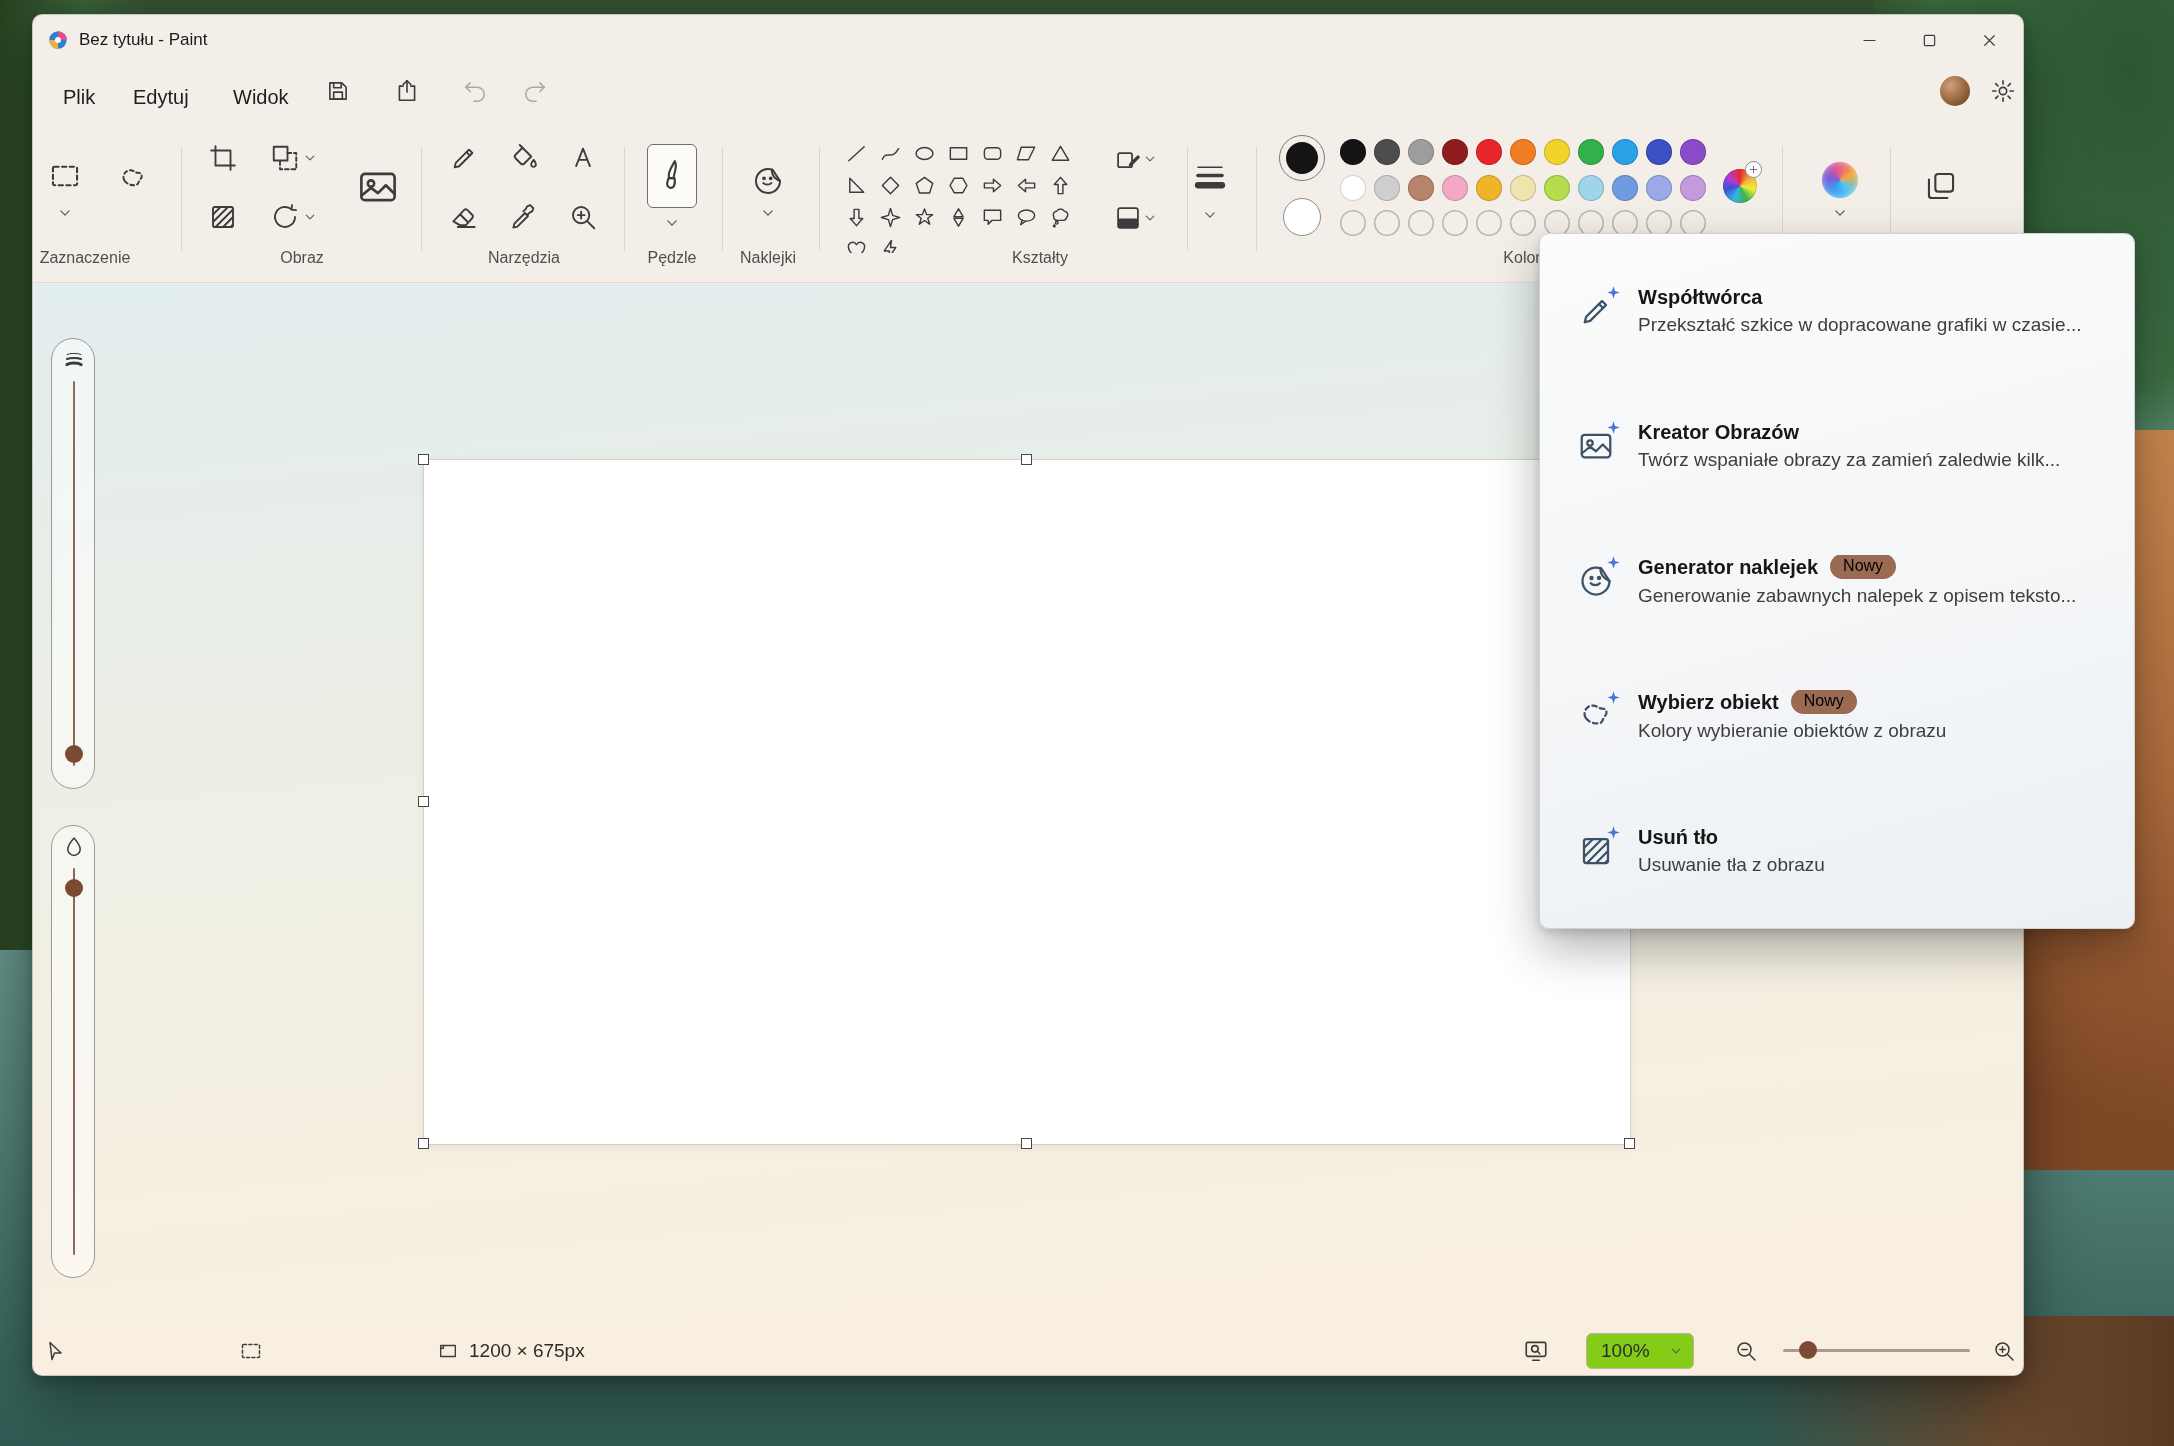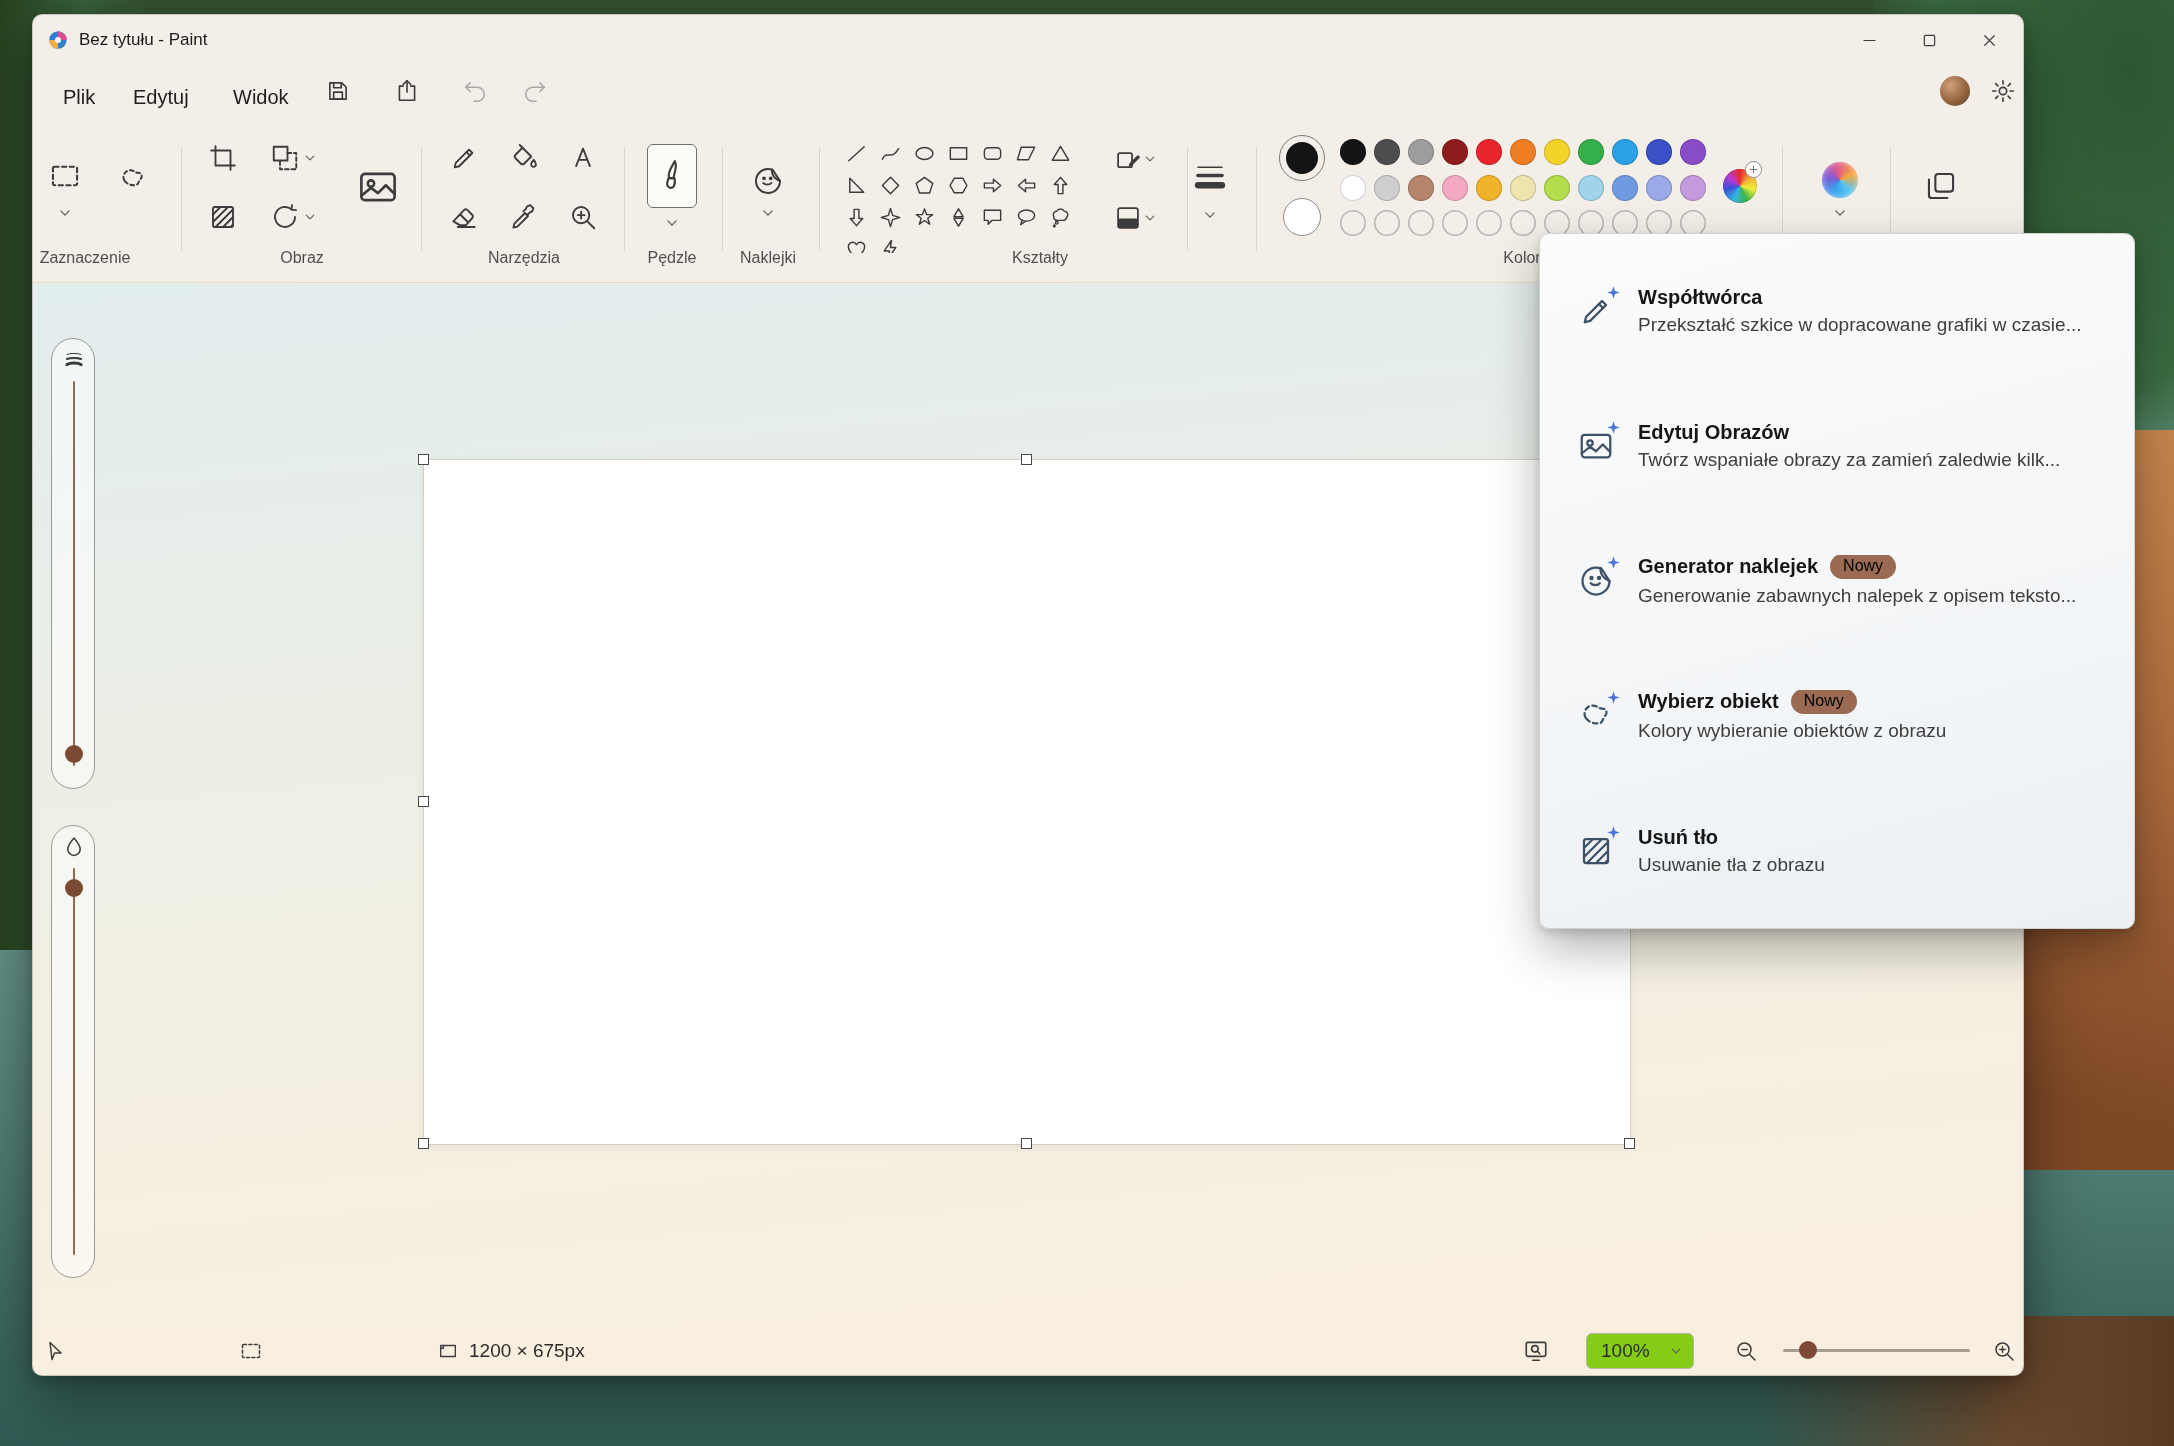--- a/index.html
+++ b/index.html
@@ -87,21 +87,21 @@
     background:linear-gradient(165deg,#fbfbfb 0%,#f4f6f8 55%,#ecf0f3 100%);
     border:1px solid #d2d2d2; border-radius:10px; padding:10px 0;
     box-shadow:0 20px 48px rgba(0,0,0,.30), 0 4px 10px rgba(0,0,0,.14);
     display:flex; flex-direction:column; }
   .fly-item { flex:1; display:flex; align-items:center; gap:20px; padding:0 22px 0 34px; }
   .fi { position:relative; width:44px; height:44px; flex:0 0 44px; color:#3d5166; }
   .fi-base { position:absolute; inset:4px; }
   .fi-base svg, .fi-spark svg { width:100%; height:100%; }
   .fi-spark { position:absolute; right:-3px; top:-4px; width:15px; height:15px; color:#4a74d8; }
   .fly-text { display:block; min-width:0; overflow:hidden; }
-  .fly-titlerow { display:flex; }
+  .fly-titlerow { display:flex; align-items:center; }
   .fly-title { font-size:20px; font-weight:700; color:#161616; white-space:nowrap; }
   .fly-sub { display:block; font-size:19px; color:#3e3e3e; margin-top:5px; white-space:nowrap;text-align:right; }
   .badge { display:inline-block; margin-left:12px; padding:3px 13px 4px; border-radius:14px;
     background:#9a6a52; color:#000000; font-size:16px; position:relative; top:-1px; }
 </style>
 </head>
 <body>
 
 <div class="desktop">
   <div class="wp-trees-left"></div>
@@ -665,21 +665,21 @@
             <rect x="2.5" y="4.5" width="19" height="15" rx="2"></rect>
             <circle cx="8" cy="10" r="1.8"></circle>
             <path d="M2.5 17l5.5-4.5 4 3 4.5-4.5 5 5"></path>
           </svg></span>
         <span class="fi-spark"><svg viewBox="0 0 24 24" fill="none" stroke="currentColor" stroke-width="1.5" stroke-linecap="round" stroke-linejoin="round">
             <path d="M12 2l2.4 7.6L22 12l-7.6 2.4L12 22l-2.4-7.6L2 12l7.6-2.4z" fill="currentColor" stroke="none"></path>
           </svg></span>
       </span>
       <span class="fly-text">
         <span class="fly-titlerow">
-          <span class="fly-title">Edytuj Obrazów</span>
+          <span class="fly-title">Kreator Obrazów</span>
         </span>
         <span class="fly-sub">Twórz wspaniałe obrazy za zamień zaledwie kilk...</span>
       </span>
     </div>
     <div class="fly-item">
       <span class="fi">
         <span class="fi-base"><svg viewBox="0 0 24 24" fill="none" stroke="currentColor" stroke-width="1.5" stroke-linecap="round" stroke-linejoin="round">
             <path d="M21 12a9 9 0 1 1-9-9c2 0 3.5.6 3.5.6L21 12z"></path>
             <path d="M15 3.5S14 9 21 12"></path>
             <circle cx="9" cy="10" r=".7" fill="currentColor"></circle>

